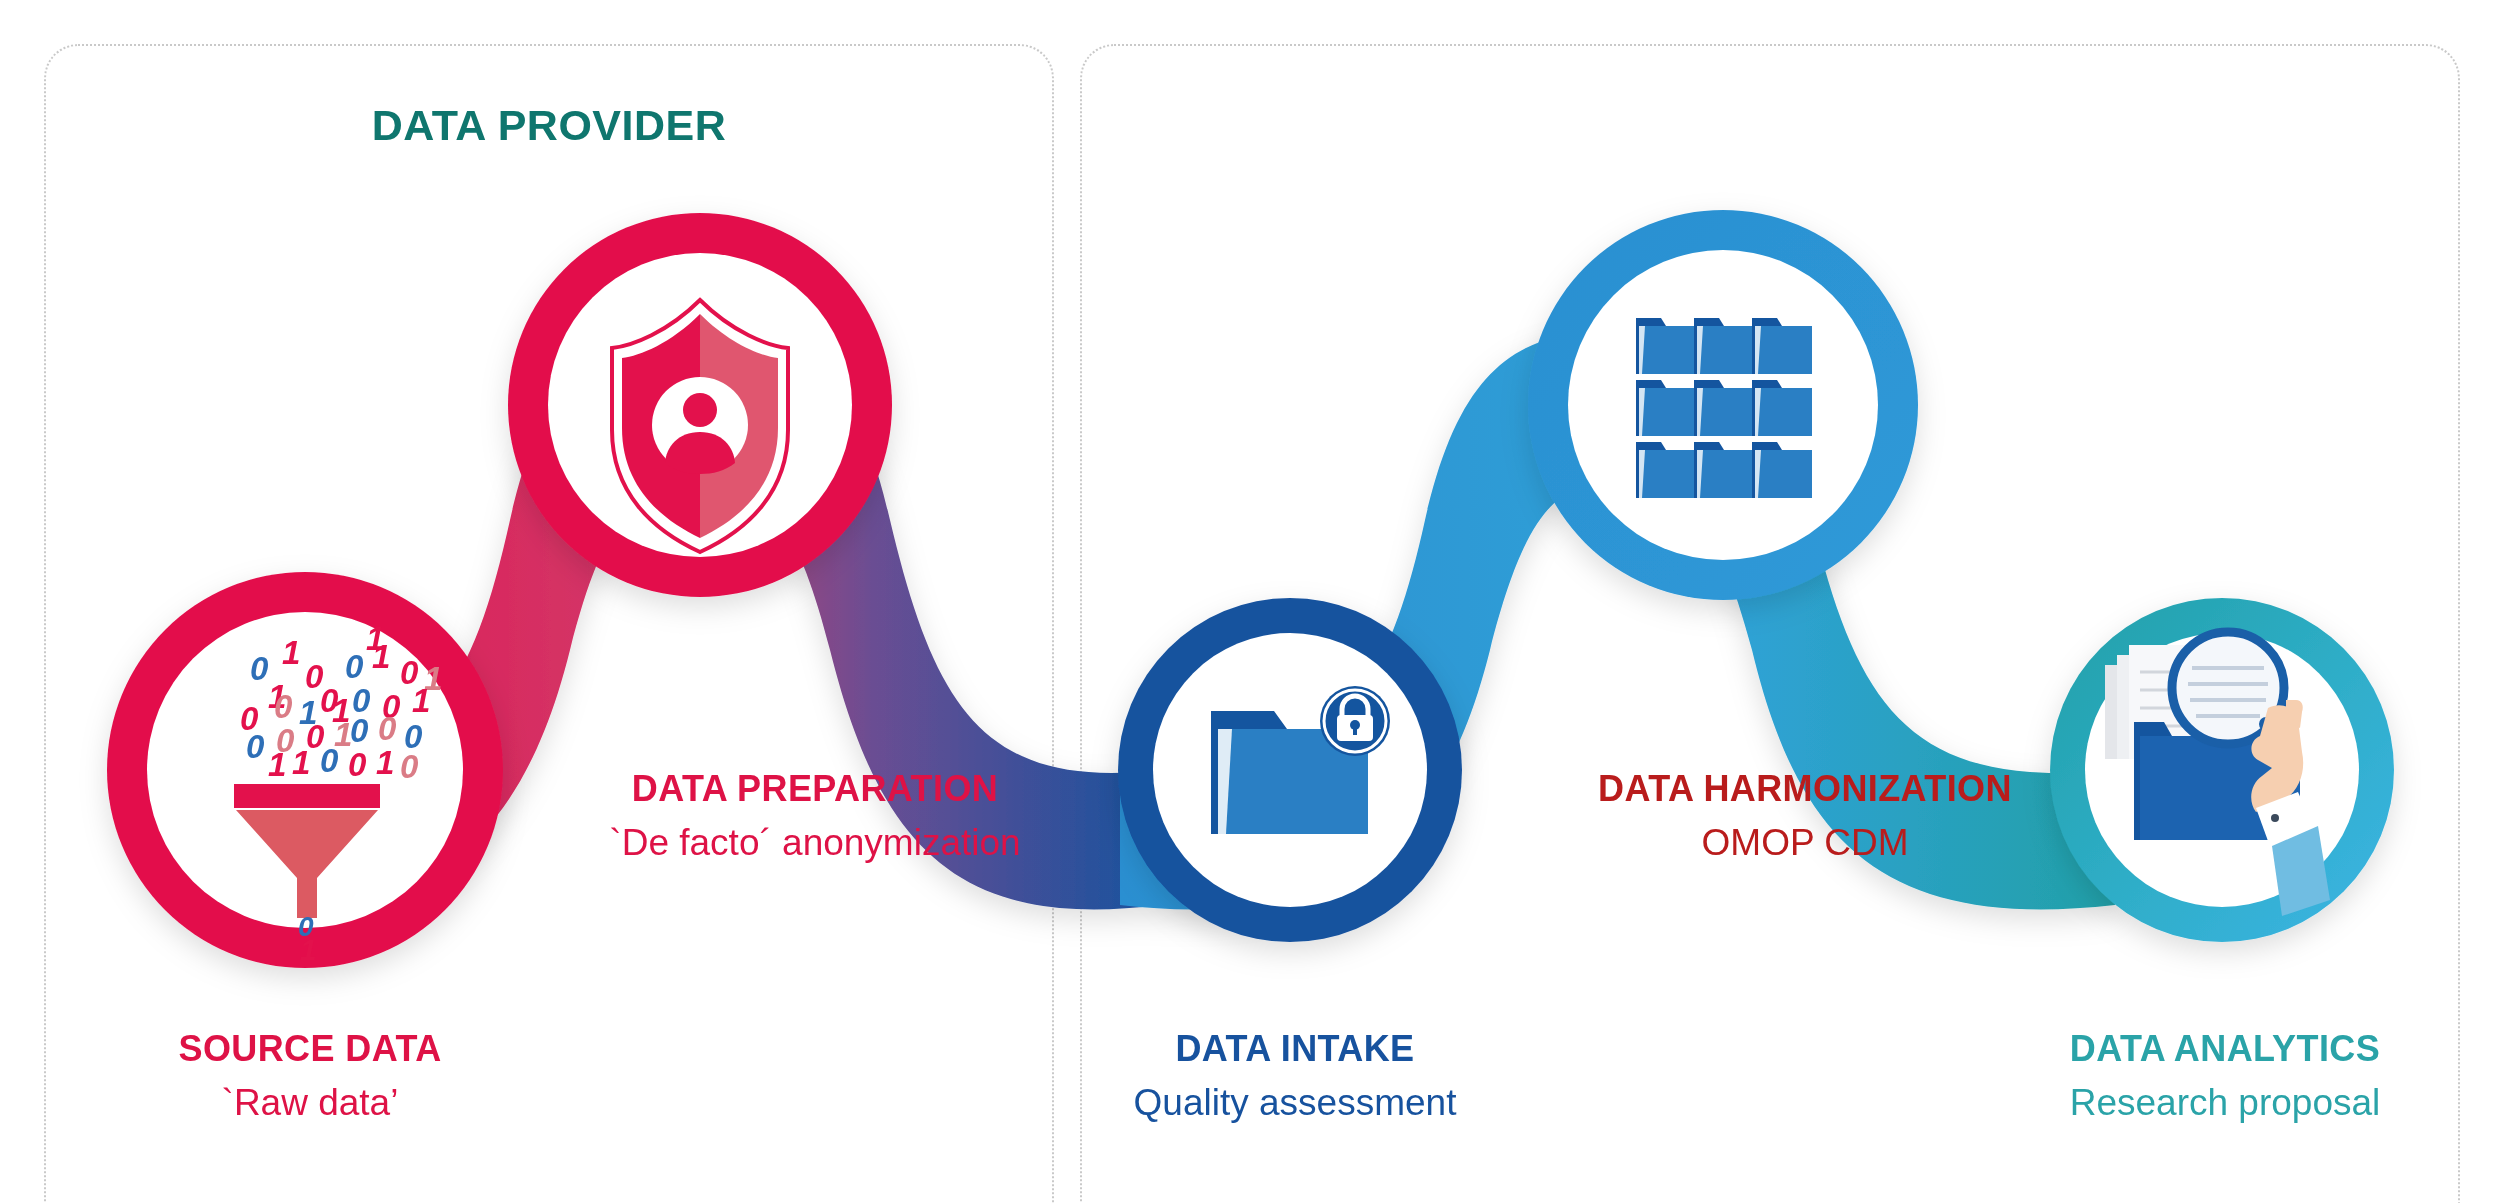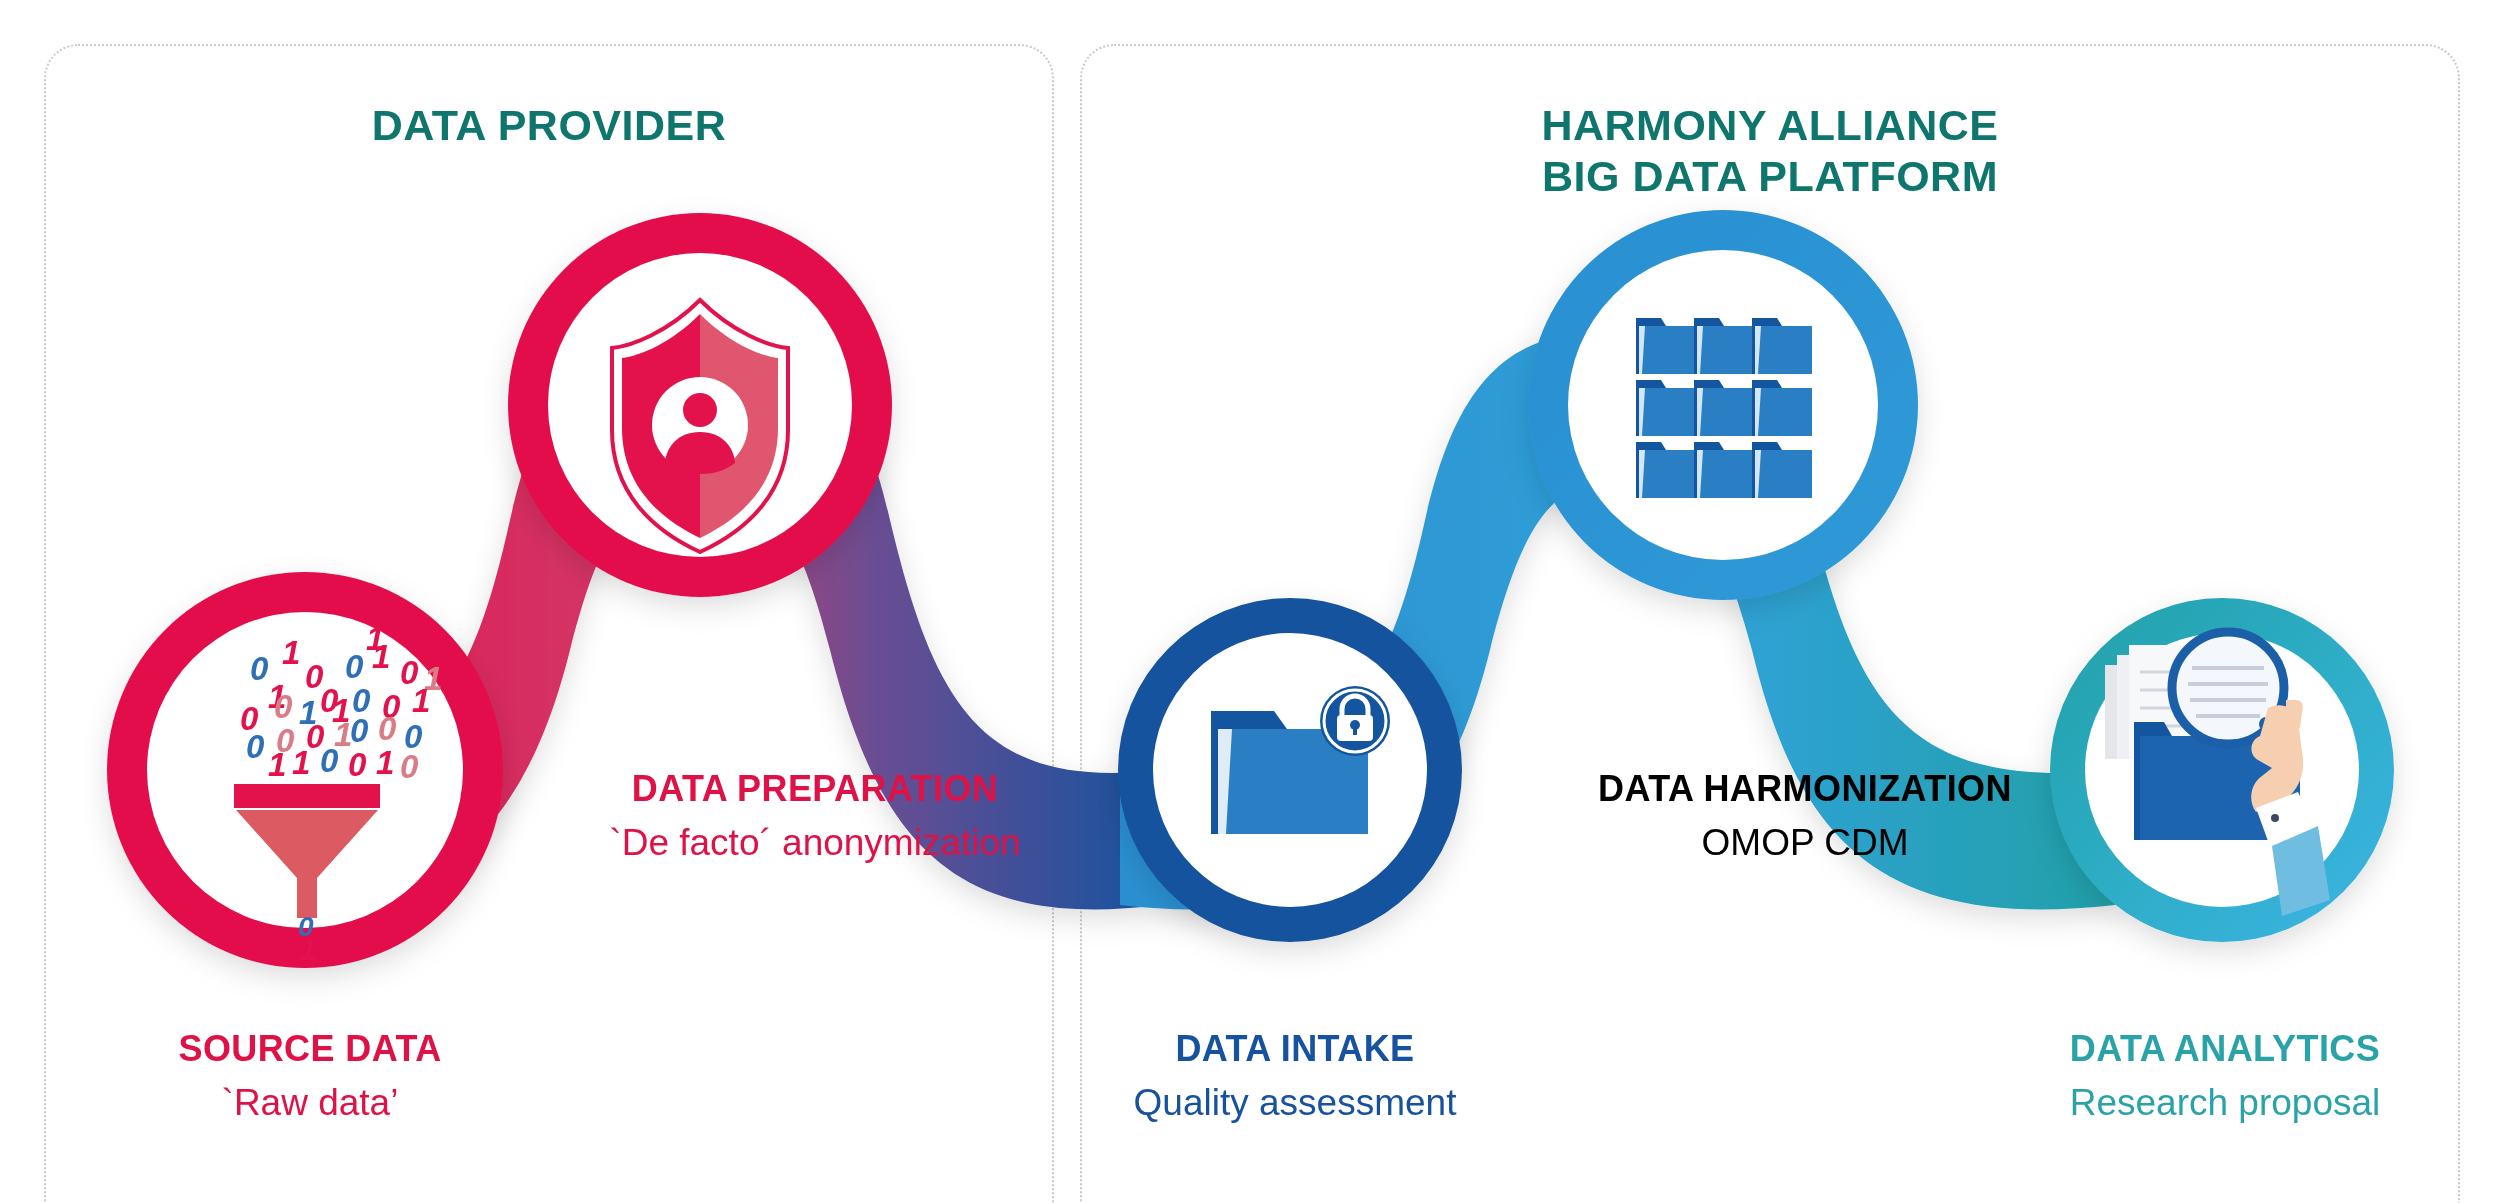--- a/index.html
+++ b/index.html
@@ -75,40 +75,38 @@
     display: block;
     margin-bottom: 16px;
   }
   .node-sub {
     font-size: 37px;
     font-weight: normal;
     display: block;
   }
   .lbl-red   { color: #DE1246; }
   .lbl-dblue { color: #17529E; }
-  .lbl-mblue { color: #000000; }
+  .lbl-mblue { color: #b91c1c; }
   .lbl-teal  { color: #2AA3A8; }
 
   #lbl-1 { left: 30px;   top: 1030px; width: 560px; }
   #lbl-2 { left: 345px;  top: 770px;  width: 940px; }
   #lbl-3 { left: 995px;  top: 1030px; width: 600px; }
   #lbl-4 { left: 1325px; top: 770px;  width: 960px; }
   #lbl-5 { left: 1945px; top: 1030px; width: 560px; }
 </style>
 </head>
 <body>
 
 <div id="stage">
 
   <div class="panel" id="panel-provider"></div>
   <div class="panel" id="panel-platform"></div>
 
   <div class="panel-title" id="title-provider">DATA PROVIDER</div>
-  <div class="panel-title" id="title-platform">HARMONY ALLIANCE
-BIG DATA PLATFORM</div>
 
   <svg id="flow" width="2500" height="1203" viewBox="0 0 2500 1203">
     <defs>
       <linearGradient id="gradRibbon1" x1="0" y1="0" x2="1" y2="0">
         <stop offset="0%" stop-color="#E3114C"></stop>
         <stop offset="100%" stop-color="#E3114C"></stop>
       </linearGradient>
       <linearGradient id="gradRibbon2" x1="0" y1="0" x2="1" y2="0">
         <stop offset="0%" stop-color="#E3114C"></stop>
         <stop offset="48%" stop-color="#D13A6B"></stop>

